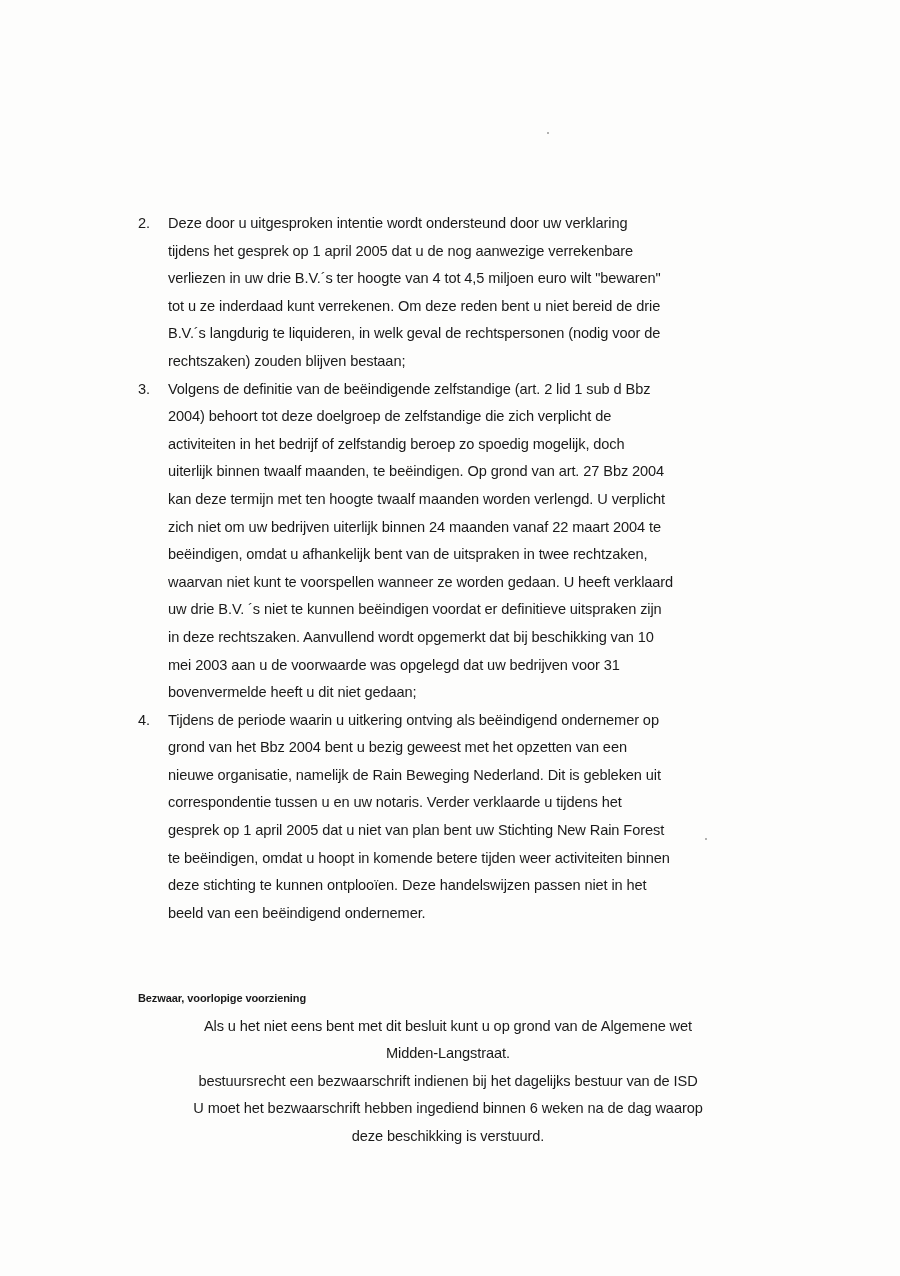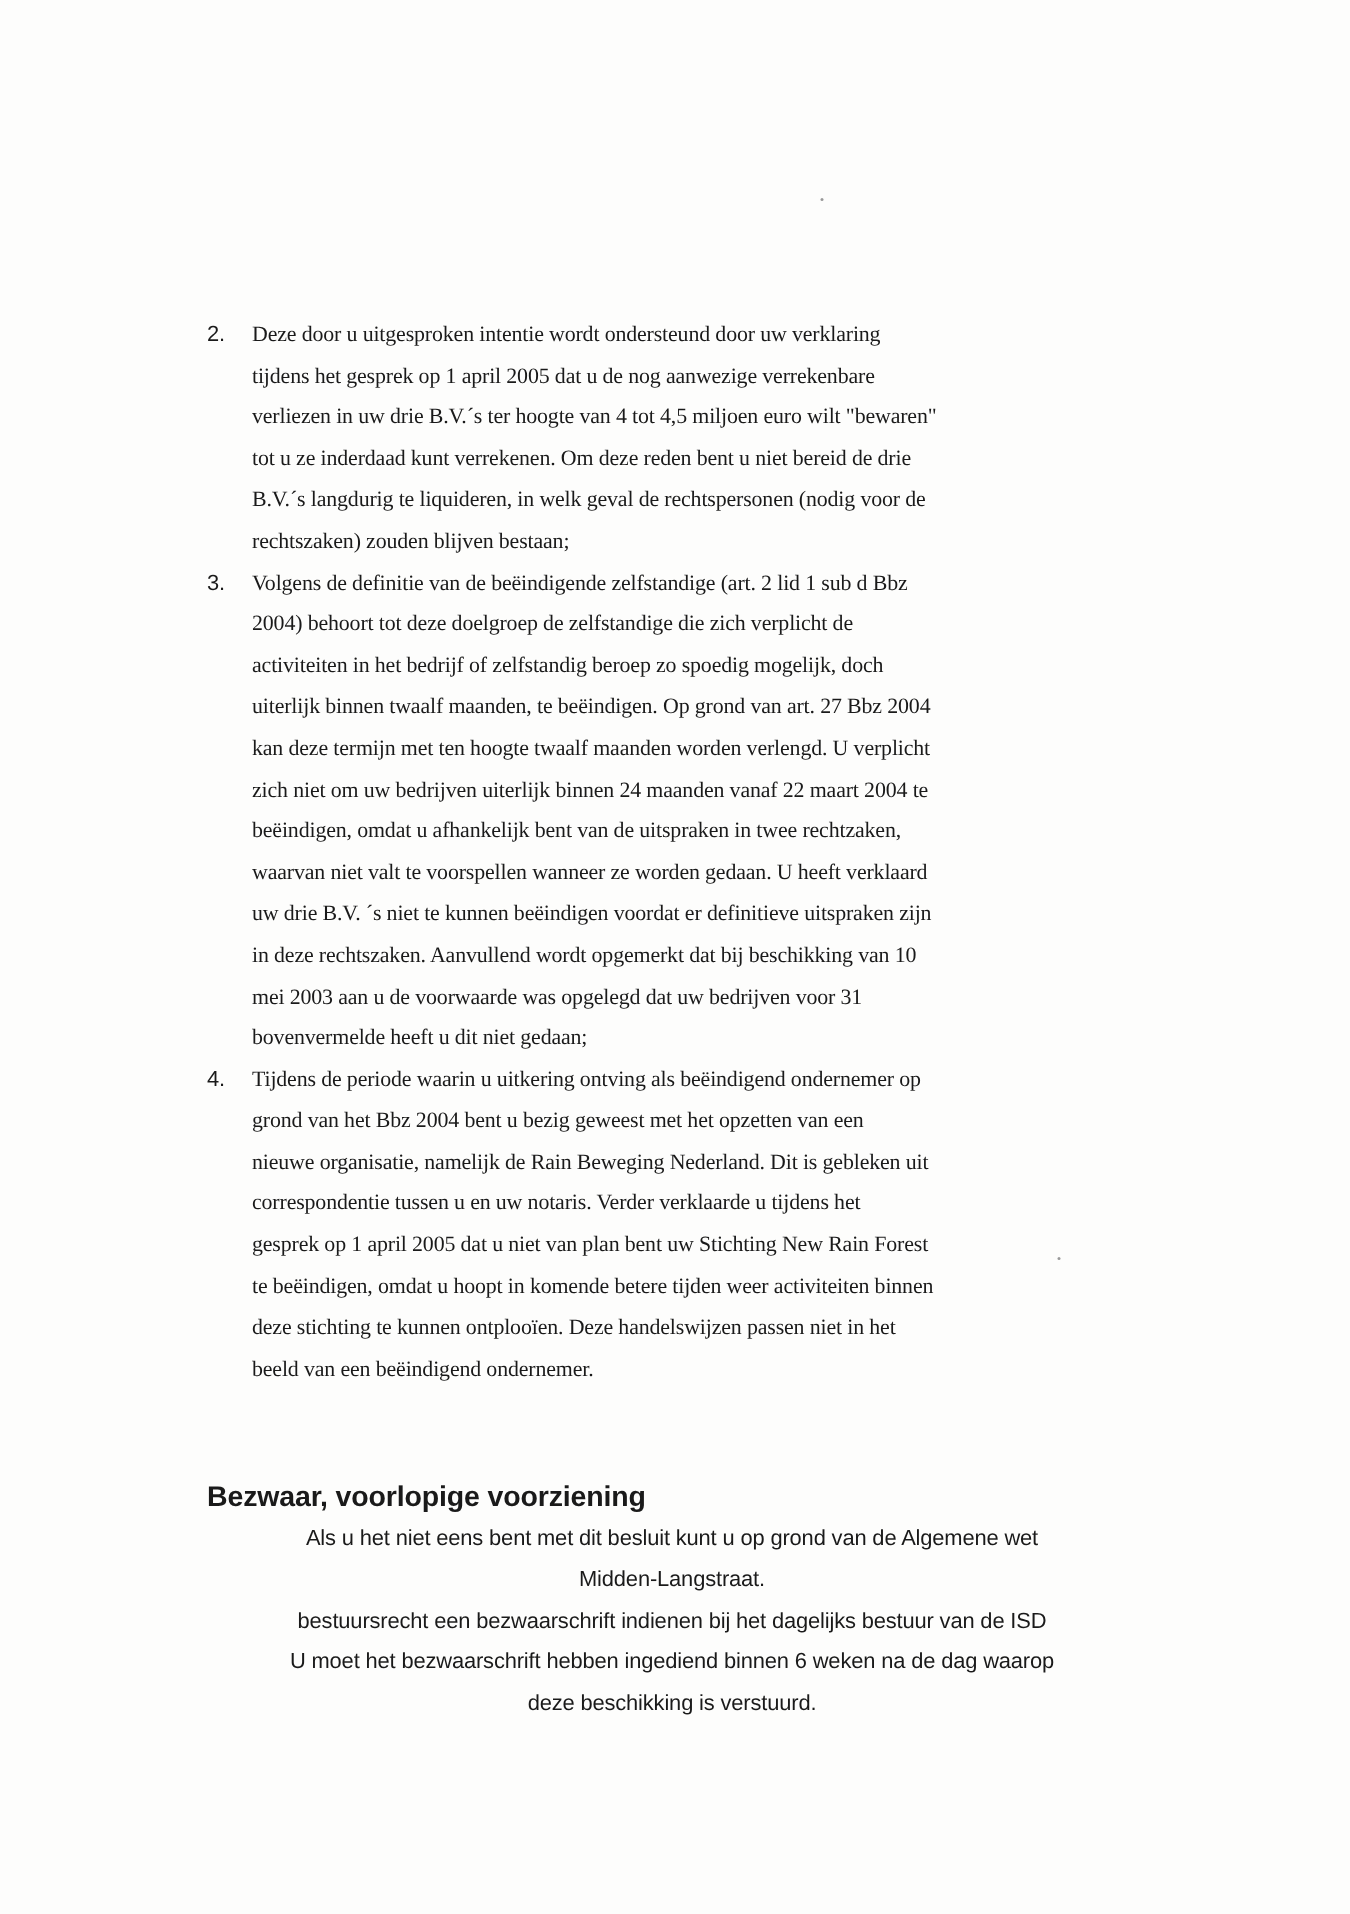--- a/index.html
+++ b/index.html
@@ -9,23 +9,23 @@
     position: relative;
     overflow: hidden;
     font-family: "Liberation Sans", sans-serif;
     color: #1a1a1a;
   }
   .page { position: absolute; left: 0; top: 0; width: 900px; height: 1276px; }
   .speck { position: absolute; width: 2px; height: 2px; background: #999; border-radius: 1px; }
   .list { position: absolute; left: 138px; top: 210px; width: 600px; margin: 0; padding: 0; list-style: none; }
   .item { position: relative; padding-left: 30px; font-size: 14.6px; line-height: 27.6px; letter-spacing: -0.1px; }
   .item .num { position: absolute; left: 0; top: 0; }
-  .item .line { display: block; white-space: nowrap; font-family: Liberation Serif, serif; }
+  .item .line { display: block; white-space: nowrap; }
   .section { position: absolute; left: 138px; top: 985px; width: 620px; font-size: 14.6px; line-height: 27.6px; letter-spacing: -0.1px; }
-  .section h2 { font-size: 19px; font-weight: bold; margin: 0; line-height: 27.6px; }
+  .section h2 { font-size: 11px; font-weight: bold; margin: 0; line-height: 27.6px; }
   .section p { margin: 0; }
   .section .line { display: block; white-space: nowrap; text-align: center; }
 </style>
 </head>
 <body>
 
 <div class="page">
   <span class="speck" style="left:547px;top:132px;"></span>
   <span class="speck" style="left:705px;top:838px;"></span>
 
@@ -41,21 +41,21 @@
     </li>
     <li class="item">
       <span class="num">3.</span>
       <span class="line">Volgens de definitie van de beëindigende zelfstandige (art. 2 lid 1 sub d Bbz</span>
       <span class="line">2004) behoort tot deze doelgroep de zelfstandige die zich verplicht de</span>
       <span class="line">activiteiten in het bedrijf of zelfstandig beroep zo spoedig mogelijk, doch</span>
       <span class="line">uiterlijk binnen twaalf maanden, te beëindigen. Op grond van art. 27 Bbz 2004</span>
       <span class="line">kan deze termijn met ten hoogte twaalf maanden worden verlengd. U verplicht</span>
       <span class="line">zich niet om uw bedrijven uiterlijk binnen 24 maanden vanaf 22 maart 2004 te</span>
       <span class="line">beëindigen, omdat u afhankelijk bent van de uitspraken in twee rechtzaken,</span>
-      <span class="line">waarvan niet valt te voorspellen wanneer ze worden gedaan. U heeft verklaard</span>
+      <span class="line">waarvan niet kunt te voorspellen wanneer ze worden gedaan. U heeft verklaard</span>
       <span class="line">uw drie B.V. ´s niet te kunnen beëindigen voordat er definitieve uitspraken zijn</span>
       <span class="line">in deze rechtszaken. Aanvullend wordt opgemerkt dat bij beschikking van 10</span>
       <span class="line">mei 2003 aan u de voorwaarde was opgelegd dat uw bedrijven voor 31</span>
       <span class="line">bovenvermelde heeft u dit niet gedaan;</span>
     </li>
     <li class="item">
       <span class="num">4.</span>
       <span class="line">Tijdens de periode waarin u uitkering ontving als beëindigend ondernemer op</span>
       <span class="line">grond van het Bbz 2004 bent u bezig geweest met het opzetten van een</span>
       <span class="line">nieuwe organisatie, namelijk de Rain Beweging Nederland. Dit is gebleken uit</span>

